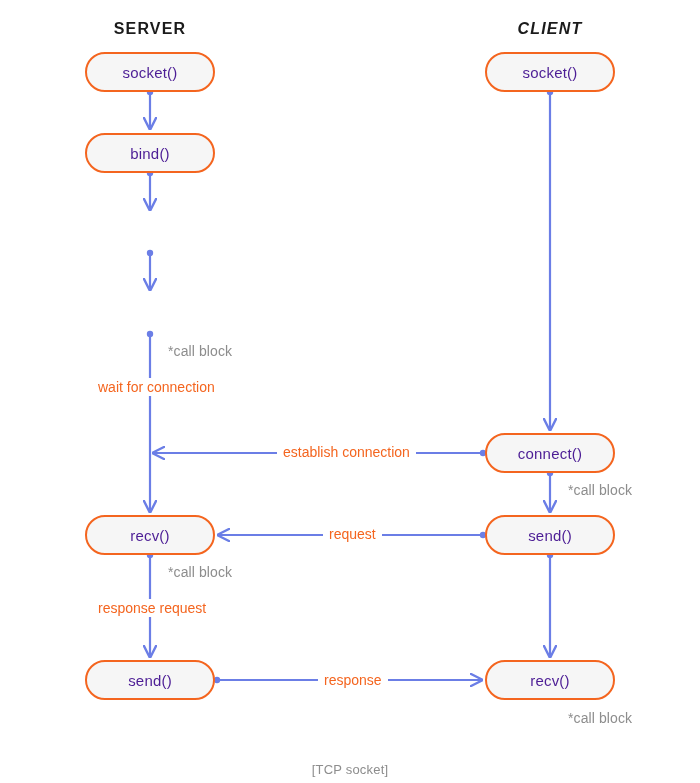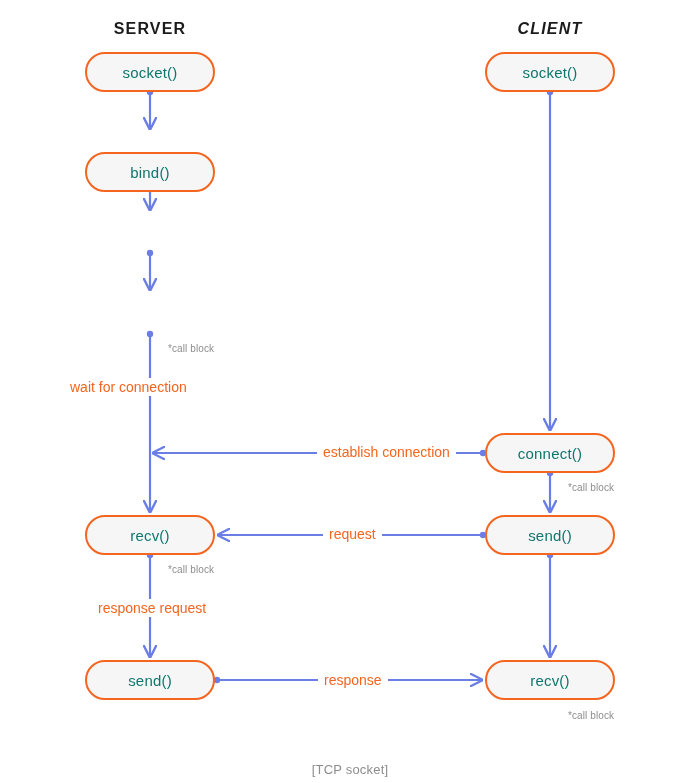--- a/index.html
+++ b/index.html
@@ -42,35 +42,35 @@
     width: 130px;
     height: 40px;
     box-sizing: border-box;
     border: 2.2px solid #f4651f;
     border-radius: 20px;
     background: #f6f6f6;
     display: flex;
     align-items: center;
     justify-content: center;
     font-size: 15px;
-    color: #0f766e;
+    color: #4c1d95;
     letter-spacing: 0.2px;
   }
   .edge-label {
     position: absolute;
     font-size: 14px;
     color: #f4651f;
     background: #ffffff;
     padding: 0 6px;
     white-space: nowrap;
     line-height: 18px;
   }
   .note {
     position: absolute;
-    font-size: 10px;
+    font-size: 14px;
     color: #8d8d8d;
     white-space: nowrap;
     letter-spacing: 0.1px;
   }
   .caption {
     position: absolute;
     font-size: 13px;
     color: #8d8d8d;
     text-align: center;
     width: 200px;
@@ -123,31 +123,31 @@
 
       <line x1="217" y1="680" x2="481" y2="680" marker-end="url(#arrow)"></line>
       <circle cx="217" cy="680" r="3.2" fill="#6b7ee6" stroke="none"></circle>
     </g>
   </svg>
 
   <div class="col-title" style="left:50px; top:20px;">SERVER</div>
   <div class="col-title" style="left:450px; top:20px;font-style:italic;">CLIENT</div>
 
   <div class="node" style="left:85px; top:52px;">socket()</div>
-  <div class="node" style="left:85px; top:133px;margin-top:19px;">bind()</div>
+  <div class="node" style="left:85px; top:133px;">bind()</div>
   <div class="node" style="left:85px; top:515px;">recv()</div>
   <div class="node" style="left:85px; top:660px;">send()</div>
 
   <div class="node" style="left:485px; top:52px;">socket()</div>
   <div class="node" style="left:485px; top:433px;">connect()</div>
   <div class="node" style="left:485px; top:515px;">send()</div>
   <div class="node" style="left:485px; top:660px;">recv()</div>
 
-  <div class="edge-label" style="left:64px; top:378px;">wait for connection</div>
-  <div class="edge-label" style="left:277px; top:443px;margin-left:40px;">establish connection</div>
+  <div class="edge-label" style="left:92px; top:378px;">wait for connection</div>
+  <div class="edge-label" style="left:277px; top:443px;">establish connection</div>
   <div class="edge-label" style="left:323px; top:525px;">request</div>
   <div class="edge-label" style="left:92px; top:599px;">response request</div>
   <div class="edge-label" style="left:318px; top:671px;">response</div>
 
   <div class="note" style="left:168px; top:343px;">*call block</div>
   <div class="note" style="left:568px; top:482px;">*call block</div>
   <div class="note" style="left:168px; top:564px;">*call block</div>
   <div class="note" style="left:568px; top:710px;">*call block</div>
 
   <div class="caption" style="left:250px; top:750px;">[TCP socket]</div>

